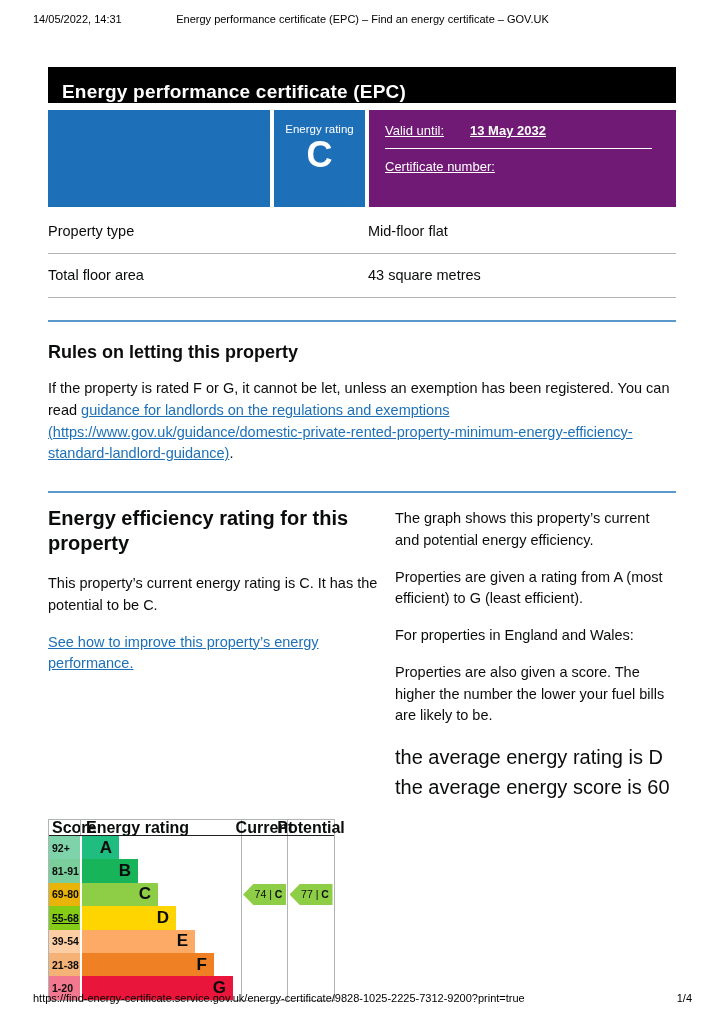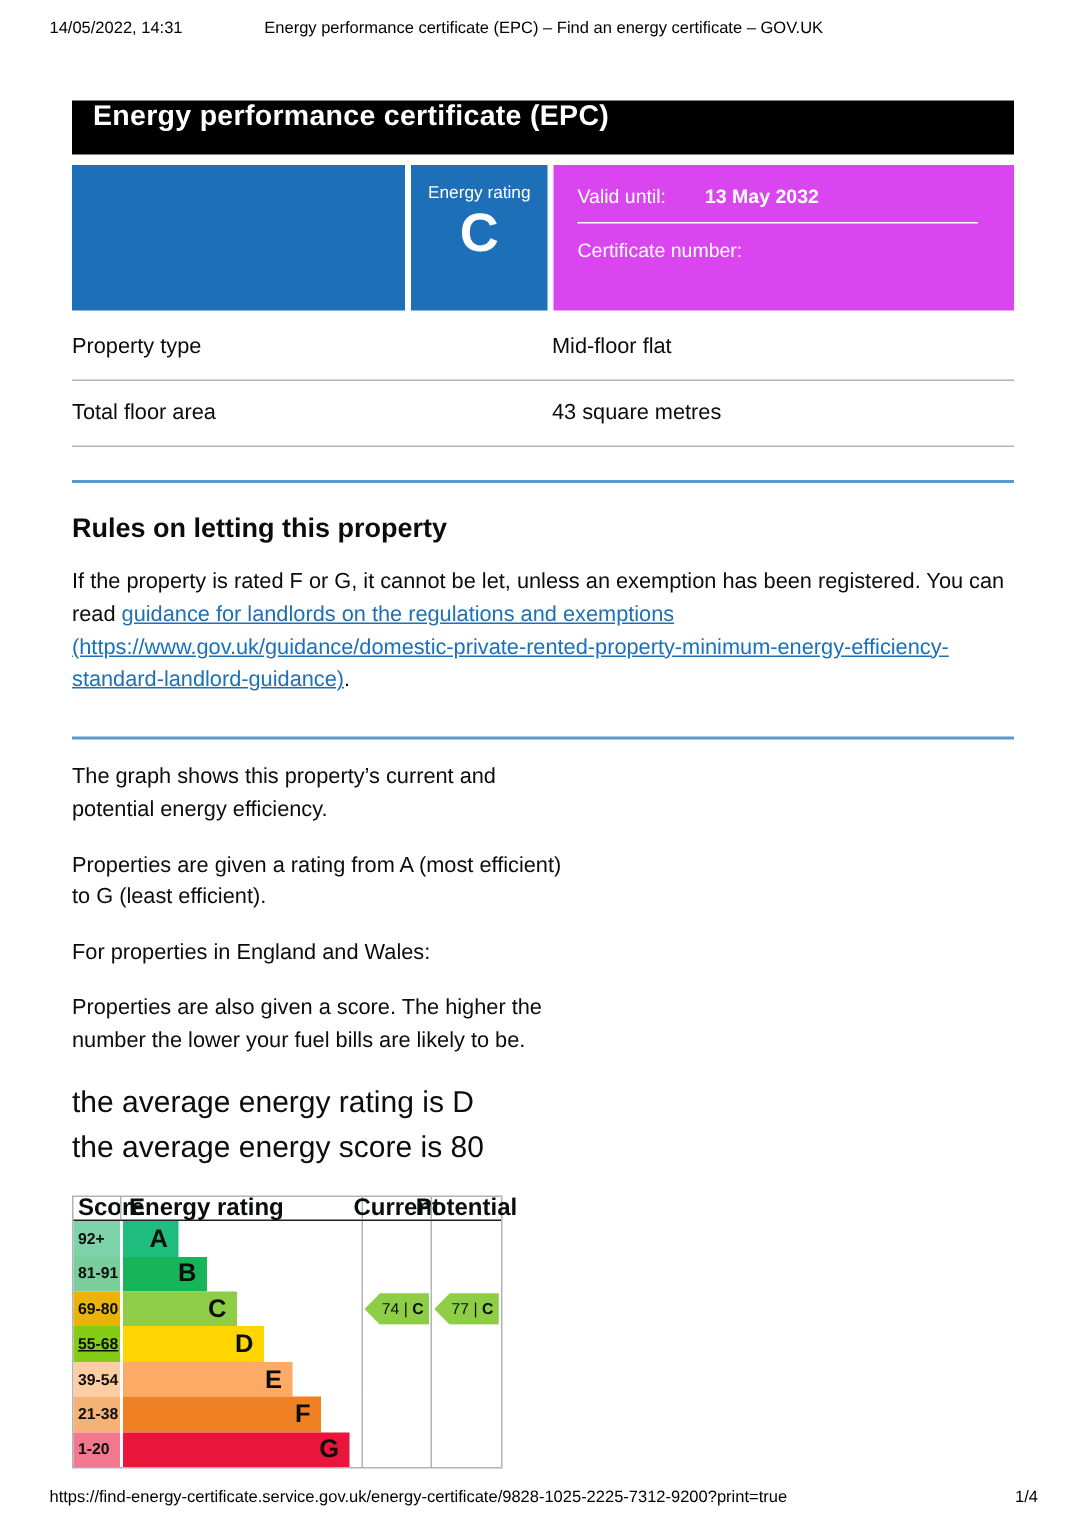--- a/index.html
+++ b/index.html
@@ -21,21 +21,21 @@
     position: absolute; top: 992px; left: 0; width: 725px;
     font-size: 11px; color: #000; padding: 0 33px;
   }
   .print-footer .page-num { position: absolute; right: 33px; top: 0; }
 
   .page { position: absolute; top: 67px; left: 48px; width: 628px; }
 
   
   .banner {
     background: #000000; color: #ffffff; height: 36px;
-    display: flex; align-items: flex-start; padding-left: 14px;
+    display: flex; align-items: flex-end; padding-left: 14px;
     font-size: 19px; font-weight: bold; letter-spacing: .2px;
   }
 
   
   .summary { display: flex; gap: 4px; margin-top: 7px; height: 97px; }
   .summary .blk { background: #1d70b8; color: #ffffff; }
   .blk-address { width: 222px; }
   .blk-rating {
     width: 91px; display: flex; flex-direction: column;
     align-items: center; padding-top: 13px;
@@ -116,21 +116,21 @@
   <div class="banner">
     <span>Energy performance certificate (EPC)</span>
   </div>
 
   <div class="summary">
     <div class="blk blk-address" style="background: rgb(29, 112, 184);"></div>
     <div class="blk blk-rating" style="background: rgb(29, 112, 184);">
       <span class="lbl">Energy rating</span>
       <span class="big">C</span>
     </div>
-    <div class="blk blk-validity" style="background: #d946ef;">
+    <div class="blk blk-validity" style="background: #701a75; text-decoration: underline;">
       <div class="valid-row">
         <span class="vlabel">Valid until:</span>
         <span class="vvalue">13 May 2032</span>
       </div>
       <hr class="white-rule">
       <div class="valid-row">
         <span>Certificate number:</span>
         <span></span>
       </div>
     </div>
@@ -146,28 +146,33 @@
   </div>
 
   <hr class="section-break">
 
   <h2 class="letting-h">Rules on letting this property</h2>
   <p class="body-p"><span>If the property is rated F or G, it cannot be let, unless an exemption has been registered. You can read </span><a class="gov-link">guidance for landlords on the regulations and exemptions (https://www.gov.uk/guidance/domestic-private-rented-property-minimum-energy-efficiency-standard-landlord-guidance)</a><span>.</span></p>
 
   <hr class="section-break" style="margin-top:26px;">
 
   <div class="two-col">
+    <div class="left-col">
+      <h2 class="eff-h">Energy efficiency rating for this property</h2>
+      <p class="body-p" style="margin-top:17px;">This property’s current energy rating is C. It has the potential to be C.</p>
+      <p class="body-p"><a class="gov-link">See how to improve this property’s energy performance.</a></p>
+    </div>
     <div class="right-col">
       <p class="body-p">The graph shows this property’s current and potential energy efficiency.</p>
       <p class="body-p">Properties are given a rating from A (most efficient) to G (least efficient).</p>
       <p class="body-p">For properties in England and Wales:</p>
       <p class="body-p">Properties are also given a score. The higher the number the lower your fuel bills are likely to be.</p>
       <div class="avg-lines">
         <div>the average energy rating is D</div>
-        <div>the average energy score is 80</div>
+        <div>the average energy score is 60</div>
       </div>
     </div>
   </div>
 
   <div class="epc-chart">
     <div class="epc-row header">
       <div class="cell-score">Score</div>
       <div class="cell-band">Energy rating</div>
       <div class="cell-cur">Current</div>
       <div class="cell-pot">Potential</div>

